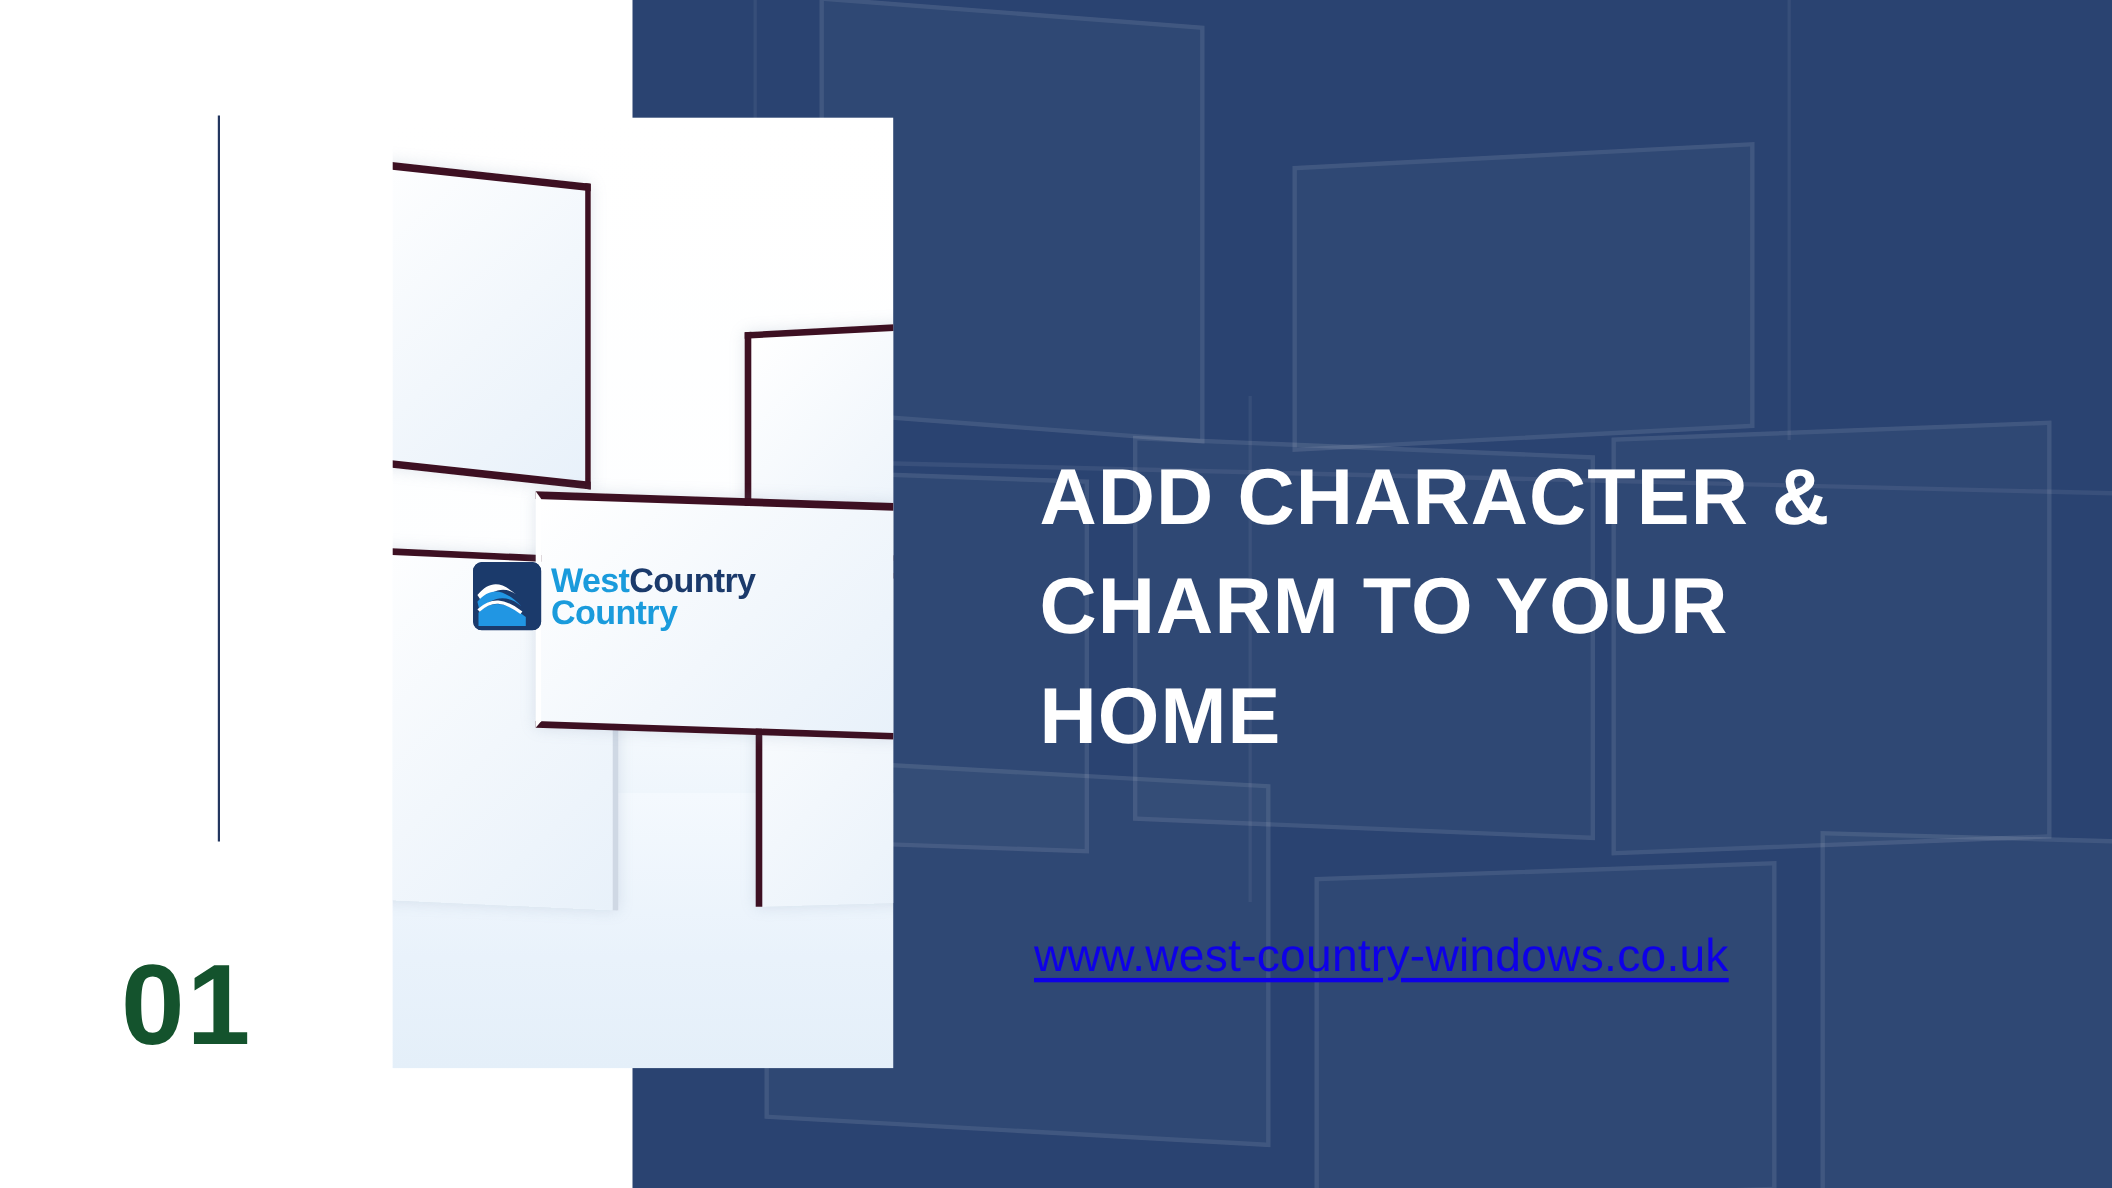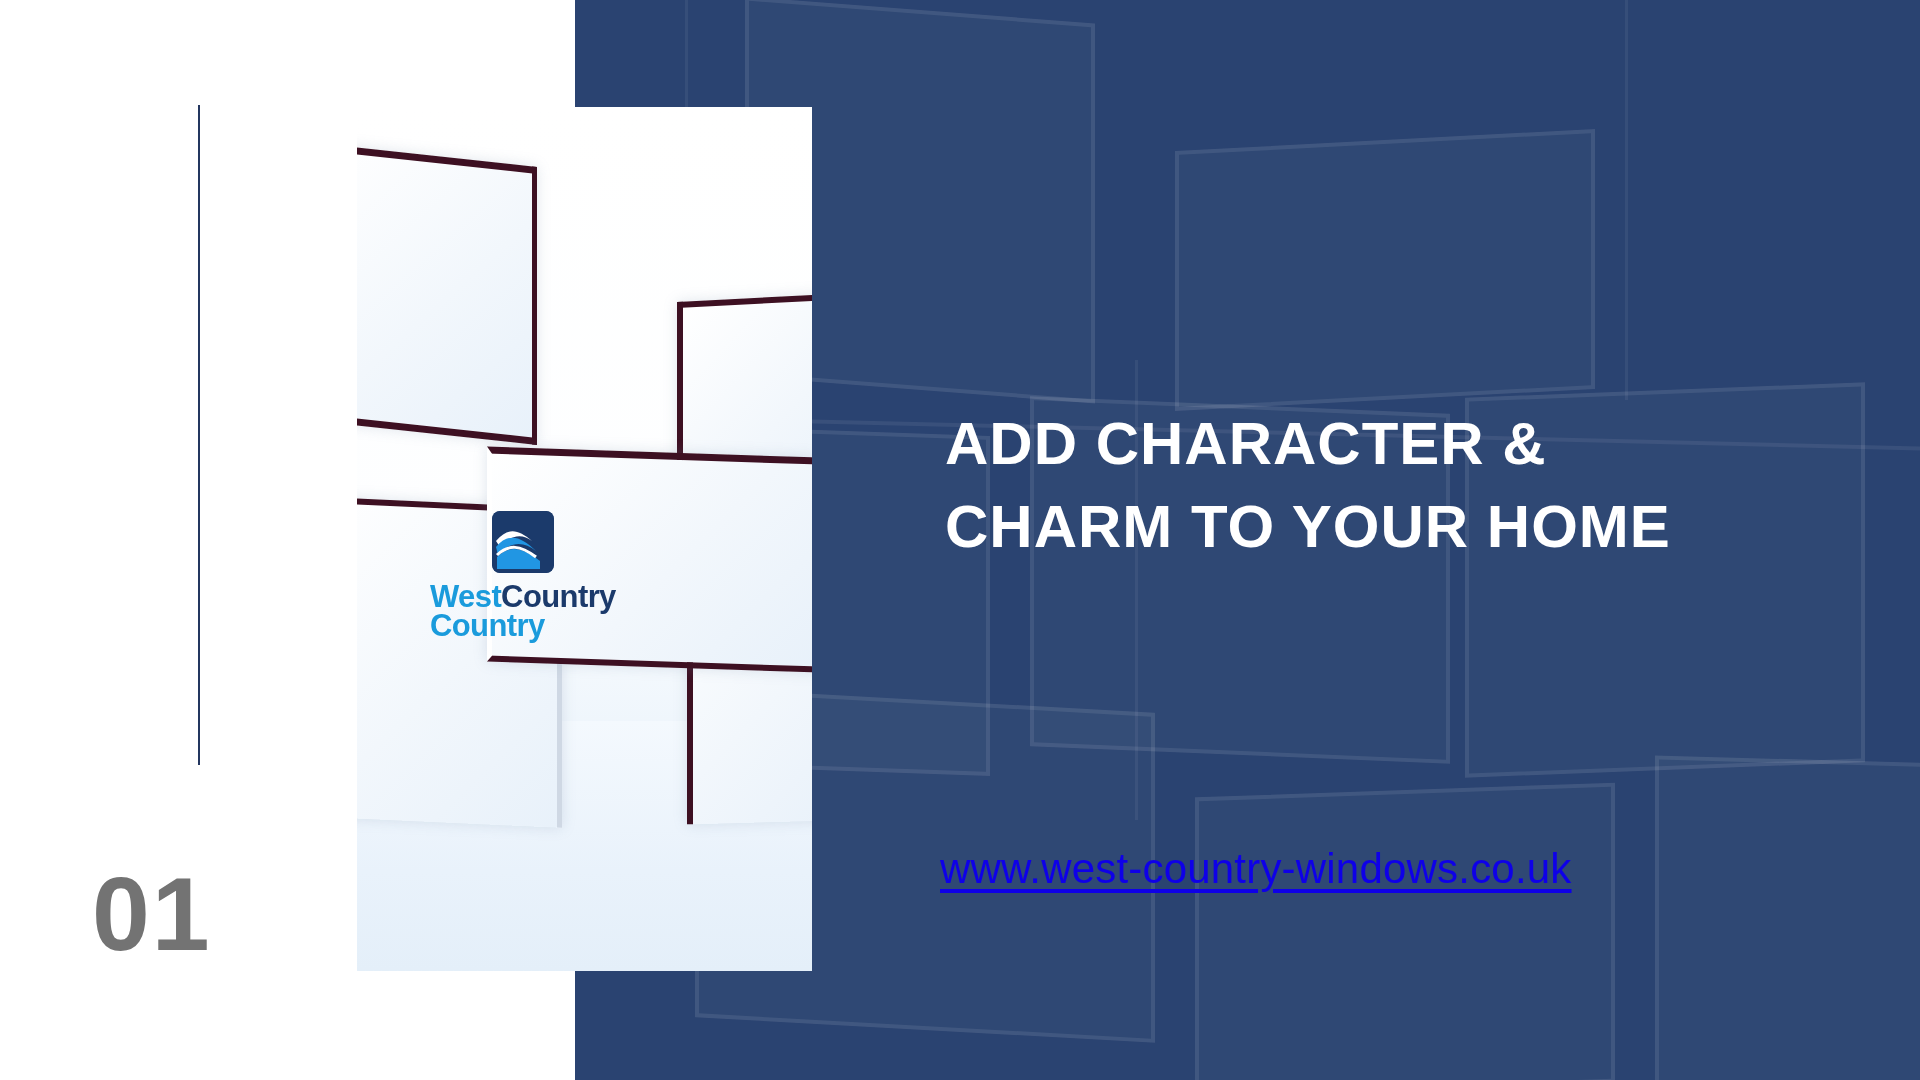--- a/index.html
+++ b/index.html
@@ -82,25 +82,25 @@
     position: absolute;
     left: 198px;
     top: 105px;
     width: 2px;
     height: 660px;
     background: #23365f;
   }
 
   .slide-number {
     position: absolute;
-    left: 92px;
+    left: 110px;
     top: 862px;
     font-size: 104px;
     font-weight: bold;
-    color: #737373;
+    color: #14532d;
     letter-spacing: 2px;
     line-height: 1;
   }
 
   
   .photo {
     position: absolute;
     left: 357px;
     top: 107px;
     width: 455px;
@@ -143,21 +143,20 @@
 
   
   .logo {
     position: absolute;
     left: 430px;
     top: 511px;
     display: flex;
     align-items: center;
     gap: 9px;
     z-index: 30;
-    flex-direction: column;
   }
   .logo-mark {
     width: 62px;
     height: 62px;
     background: #1b3a6b;
     border-radius: 8px;
     position: relative;
     overflow: hidden;
     flex: none;
   }
@@ -172,21 +171,21 @@
   .lg-west { color: #1a9bdc; }
   .lg-country { color: #1b3a6b; }
 
   
   .headline {
     position: absolute;
     left: 945px;
     top: 403px;
     width: 740px;
     color: #ffffff;
-    font-size: 60px;
+    font-size: 72px;
     font-weight: bold;
     line-height: 1.38;
     letter-spacing: 1px;
     z-index: 20;
   }
   .weblink {
     position: absolute;
     left: 940px;
     top: 845px;
     font-size: 42px;

